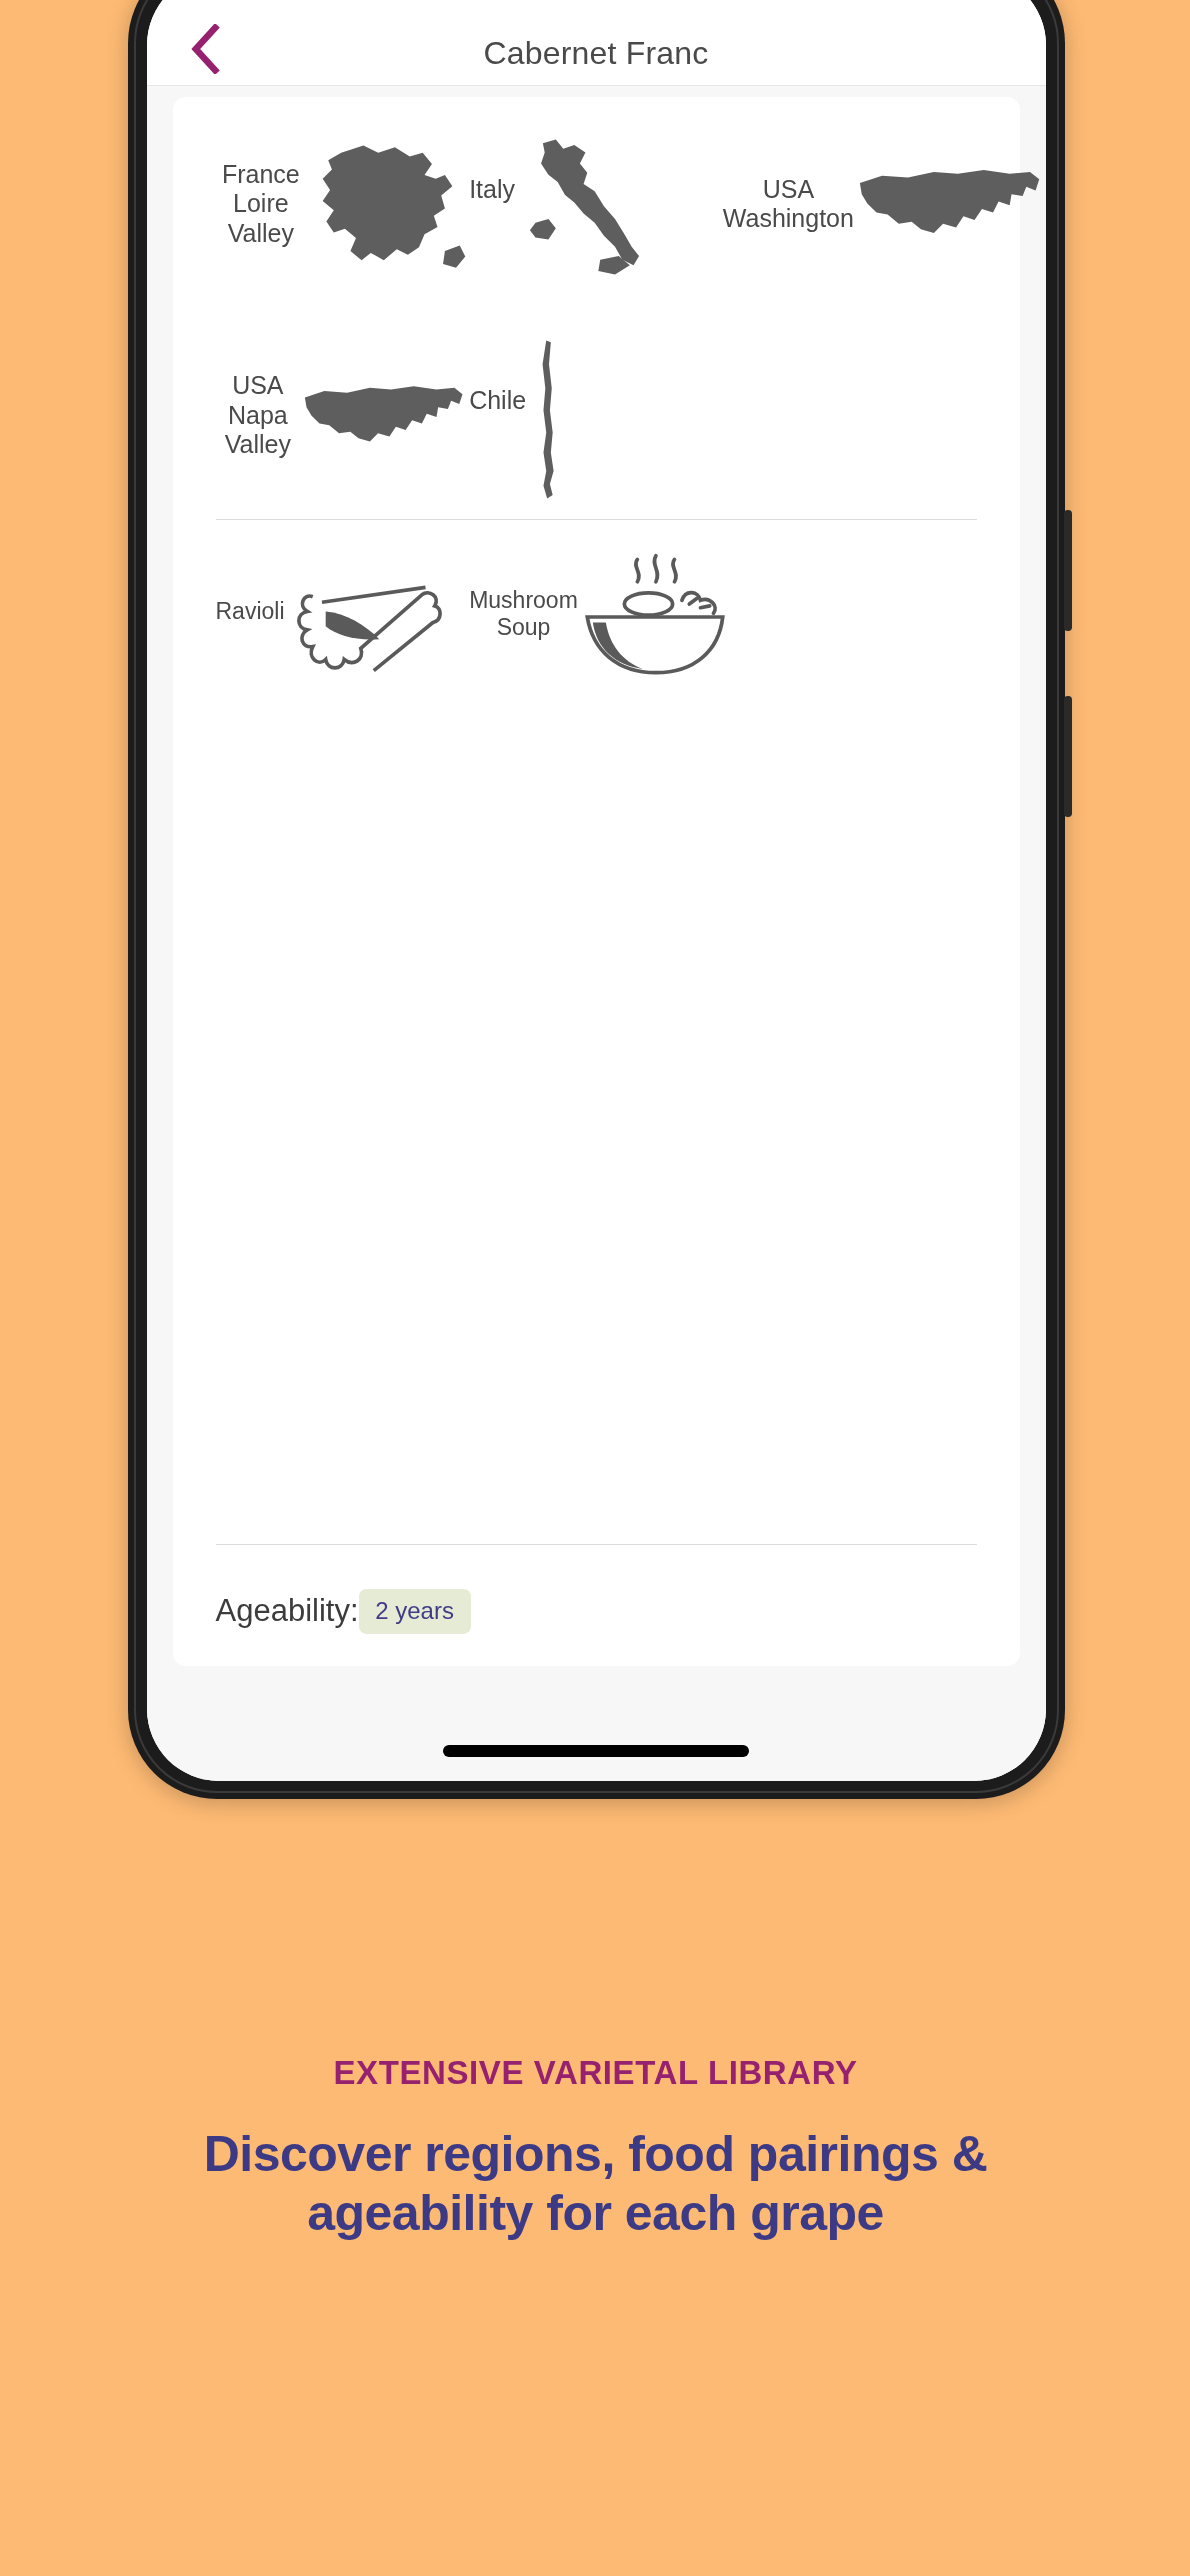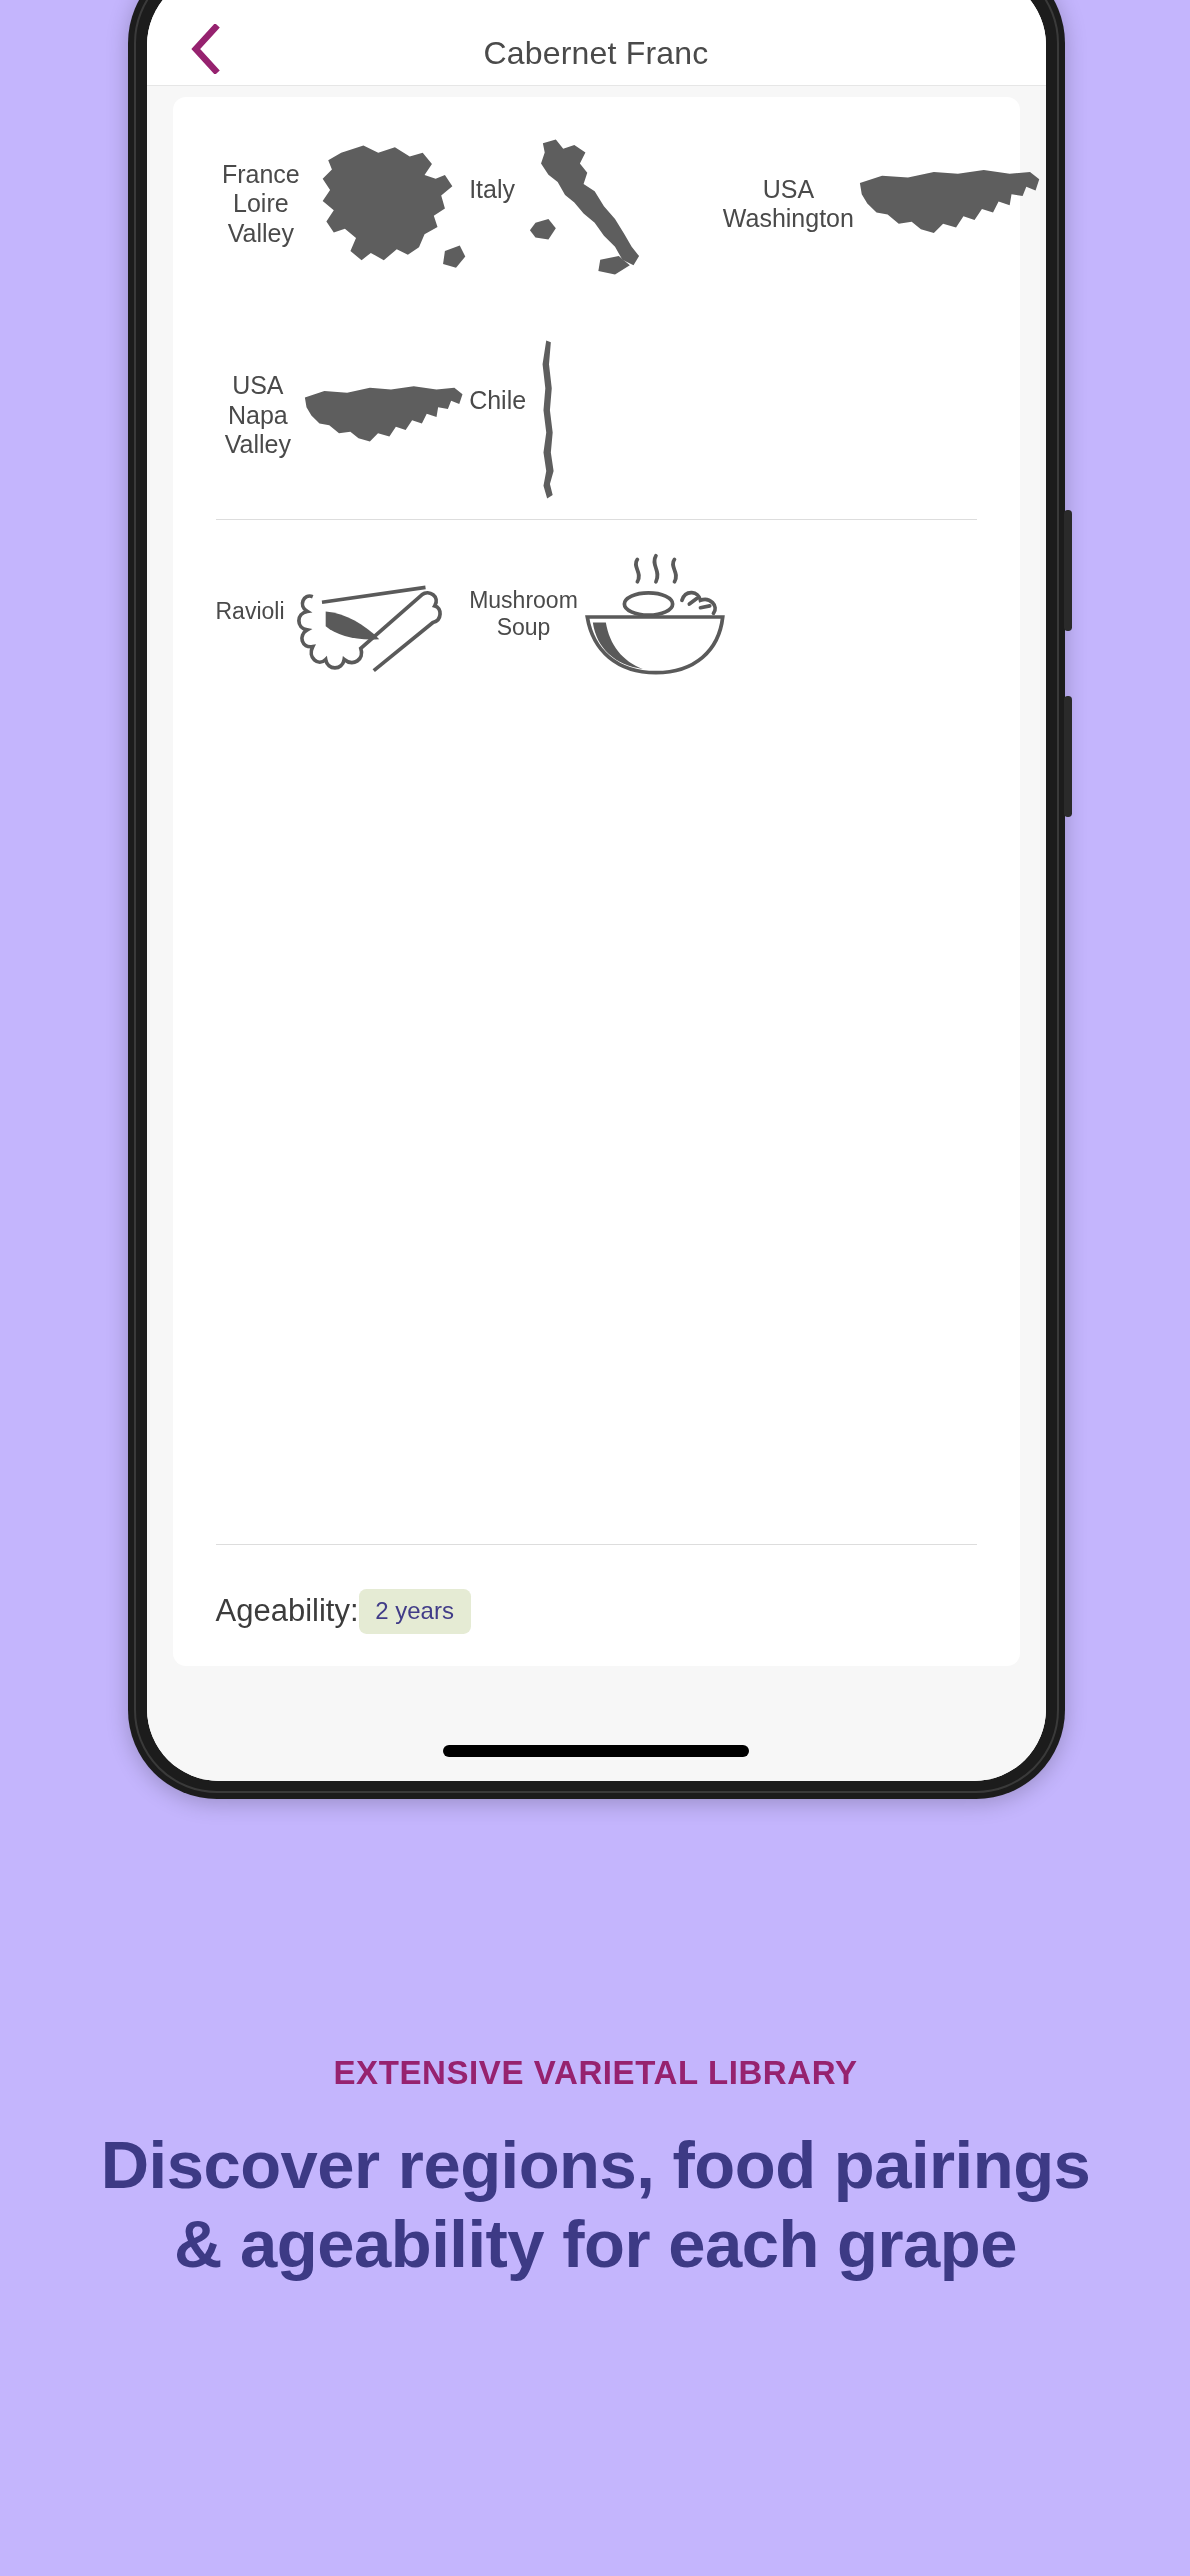--- a/index.html
+++ b/index.html
@@ -3,21 +3,21 @@
 <meta charset="utf-8">
 <title>Varietal Detail</title>
 <style>
   * { box-sizing: border-box; margin: 0; padding: 0; }
   html, body {
     width: 1191px; height: 2576px;
     background: #f7f7f6;
     font-family: "Liberation Sans", sans-serif;
     overflow: hidden;
   }
-  #root { position: relative; width: 1191px; height: 2576px; background: #c4b5fd; }
+  #root { position: relative; width: 1191px; height: 2576px; background: #fdba74; }
 
   
   .phone-frame {
     position: absolute;
     left: 128px; top: -46px;
     width: 937px; height: 1845px;
     background: #1c1c1c;
     border-radius: 89px;
     box-shadow: 0 3.7px 22px rgba(0,0,0,.22);
   }
@@ -145,21 +145,21 @@
   }
   .eyebrow {
     font-size: 33px;
     font-weight: bold;
     color: #96226f;
     letter-spacing: 0.6px;
     text-transform: uppercase;
   }
   .headline {
     margin-top: 33px;
-    font-size: 67px;
+    font-size: 50px;
     font-weight: bold;
     line-height: 1.18;
     color: #3d3a85;
     padding: 0 93px;
     letter-spacing: -0.5px;
   }
 </style>
 </head>
 <body>
 

